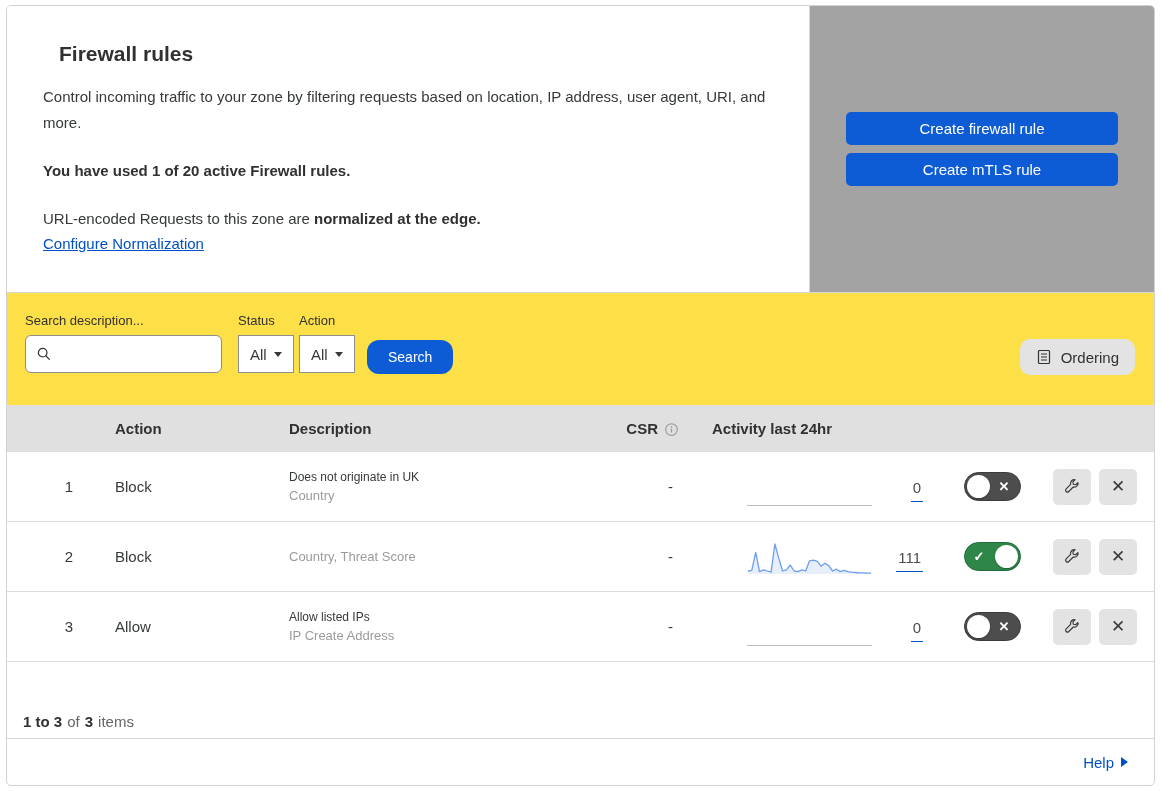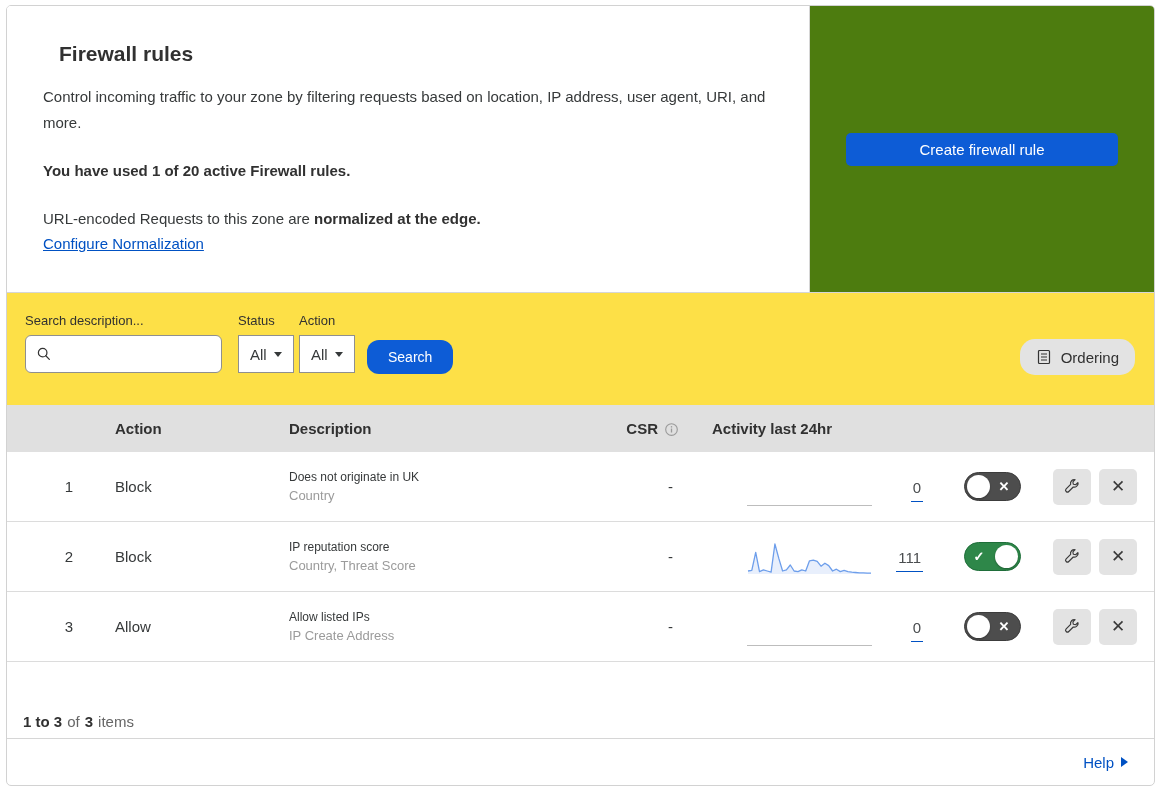--- a/index.html
+++ b/index.html
@@ -14,21 +14,21 @@
 
   
   .top { height: 287px; display: flex; border-bottom: 1px solid #d6d6d6; }
   .top-left { flex: 1; padding: 36px 40px 0 36px; background: #fff; }
   .page-title { font-size: 21px; font-weight: 700; color: #313131; margin-bottom: 18px; margin-left: 16px; }
   .desc { font-size: 15px; line-height: 26px; max-width: 740px; margin-bottom: 26px; }
   .usage { font-size: 15px; font-weight: 700; color: #313131; margin-bottom: 28px; }
   .norm { font-size: 15px; line-height: 24px; margin-bottom: 4px; }
   .norm b { color: #313131; }
   .link { color: #0051c3; text-decoration: underline; cursor: pointer; font-size: 15px; }
-  .top-right { width: 345px; background: #4d7c0f; border-left: 1px solid #d6d6d6;
+  .top-right { width: 345px; background: #a3a3a3; border-left: 1px solid #d6d6d6;
     display: flex; flex-direction: column; justify-content: center; gap: 8px; padding: 0 36px; }
   .btn-primary { display: block; width: 100%; height: 33px; border: none; border-radius: 5px;
     background: #0d5cd6; color: #fff; font-size: 15px; font-family: inherit; cursor: pointer; }
 
   
   .filterbar { height: 112px; position: relative; background: #fde047; }
   .filter-group { position: absolute; top: 20px; }
   .filter-label { font-size: 13px; color: #313131; margin-bottom: 7px; display: block; }
   .g-search { left: 18px; }
   .search-box { width: 197px; height: 38px; border: 1px solid #8f8f8f; border-radius: 6px;
@@ -39,21 +39,21 @@
   .g-action { left: 292px; }
   .select { height: 38px; border: 1px solid #8f8f8f; border-radius: 0; background: #fff;
     display: flex; align-items: center; gap: 7px; padding: 0 11px; font-size: 15px;
     color: #36393a; cursor: pointer; }
   .caret { width: 0; height: 0; border-left: 4px solid transparent;
     border-right: 4px solid transparent; border-top: 5px solid #36393a; }
   .g-searchbtn { left: 360px; top: 47px; }
   .btn-search { height: 34px; padding: 0 21px; border: none; border-radius: 12px;
     background: #0d5cd6; color: #fff; font-size: 14px; font-family: inherit; cursor: pointer; }
   .btn-ordering { position: absolute; right: 19px; top: 46px; height: 36px; padding: 0 16px;
-    border: none; border-radius: 15px; background: #e3e3e3; color: #313131; font-size: 15px;
+    border: none; border-radius: 10px; background: #e3e3e3; color: #313131; font-size: 15px;
     font-family: inherit; display: flex; align-items: center; gap: 9px; cursor: pointer; }
 
   
   .grid { display: grid; grid-template-columns: 90px 180px 290px 120px 250px 110px 50px 57px;
     align-items: center; }
   .thead { height: 47px; background: #e0e0e0; font-size: 15px; font-weight: 700; color: #313131; }
   .th-action { grid-column: 2; padding-left: 18px; }
   .th-desc   { grid-column: 3; padding-left: 12px; }
   .th-csr    { grid-column: 4; justify-self: end; padding-right: 8px;
                display: flex; align-items: flex-end; gap: 6px; }
@@ -110,20 +110,21 @@
   <div class="top">
     <div class="top-left">
       <div class="page-title">Firewall rules</div>
       <p class="desc">Control incoming traffic to your zone by filtering requests based on location, IP address, user agent, URI, and more.</p>
       <p class="usage">You have used 1 of 20 active Firewall rules.</p>
       <p class="norm"><span>URL-encoded Requests to this zone are </span><b>normalized at the edge.</b></p>
       <a class="link">Configure Normalization</a>
     </div>
     <div class="top-right">
       <button class="btn-primary">Create firewall rule</button>
+      <button class="btn-primary">Create mTLS rule</button>
     </div>
   </div>
 
   <div class="filterbar">
     <div class="filter-group g-search">
       <span class="filter-label">Search description...</span>
       <div class="search-box">
         <svg width="16" height="16" viewBox="0 0 18 18">
             <circle cx="7.5" cy="7.5" r="4.8" fill="none" stroke="#333" stroke-width="1.4"></circle>
             <line x1="11" y1="11" x2="15" y2="15" stroke="#333" stroke-width="1.4" stroke-linecap="round"></line>
@@ -202,21 +203,20 @@
       <button class="icon-btn">
           <span>✕</span>
         </button>
     </div>
   </div>
 
   <div class="grid rule-row">
     <div class="cell-num">2</div>
     <div class="cell-action">Block</div>
     <div class="cell-desc">
-      <div class="desc-title">IP reputation score</div>
       <div class="desc-sub">Country, Threat Score</div>
     </div>
     <div class="cell-csr">-</div>
     <div class="cell-activity">
       <div class="spark-wrap">
         <svg width="125" height="38" viewBox="0 0 125 38">
           <polygon class="spark-fill" points="1.0,33.0 4.8,32.4 8.7,14.4 12.5,33.6 16.4,31.8 20.2,33.0 24.1,34.2 27.9,6.0 31.8,20.4 35.6,33.0 39.4,31.8 43.3,27.0 47.1,33.0 51.0,33.6 54.8,31.8 58.7,33.0 62.5,22.8 66.3,22.2 70.2,23.4 74.0,28.2 77.9,25.2 81.7,27.6 85.6,33.0 89.4,31.2 93.3,33.6 97.1,32.4 100.9,33.6 104.8,34.2 108.6,34.5 112.5,34.8 116.3,34.8 120.2,35.1 124.0,35.1 124,36 1,36" fill="rgba(109,158,235,0.16)"></polygon>
           <polyline class="spark-line" points="1.0,33.0 4.8,32.4 8.7,14.4 12.5,33.6 16.4,31.8 20.2,33.0 24.1,34.2 27.9,6.0 31.8,20.4 35.6,33.0 39.4,31.8 43.3,27.0 47.1,33.0 51.0,33.6 54.8,31.8 58.7,33.0 62.5,22.8 66.3,22.2 70.2,23.4 74.0,28.2 77.9,25.2 81.7,27.6 85.6,33.0 89.4,31.2 93.3,33.6 97.1,32.4 100.9,33.6 104.8,34.2 108.6,34.5 112.5,34.8 116.3,34.8 120.2,35.1 124.0,35.1" fill="none" stroke="#6d9eeb" stroke-width="1.3" stroke-linejoin="round"></polyline>
         </svg>
       </div>

